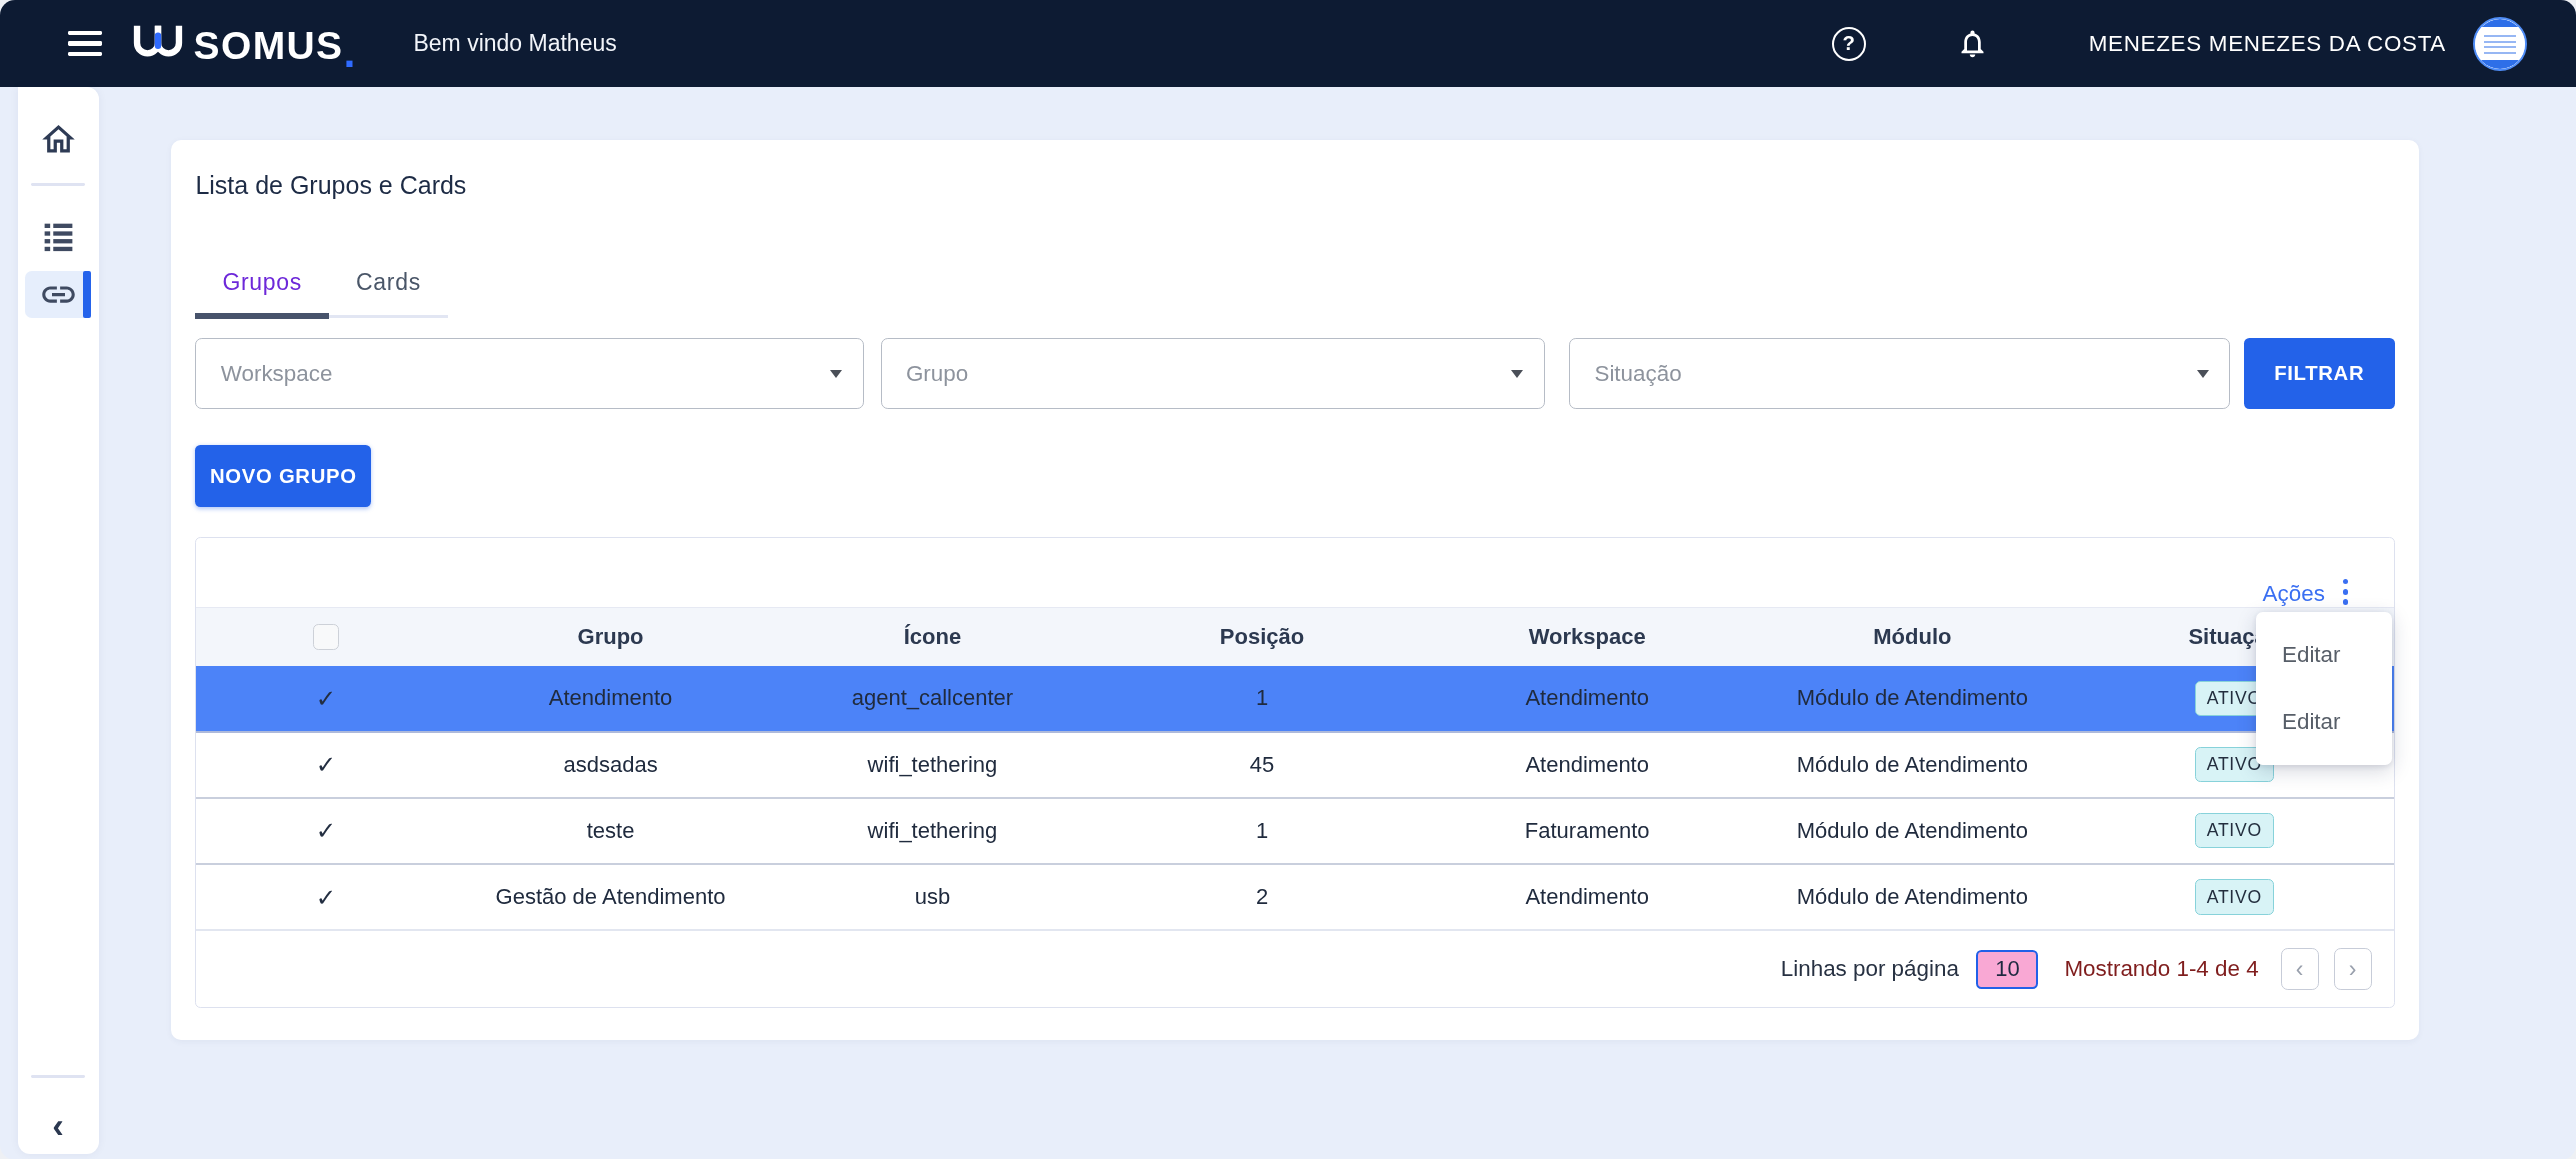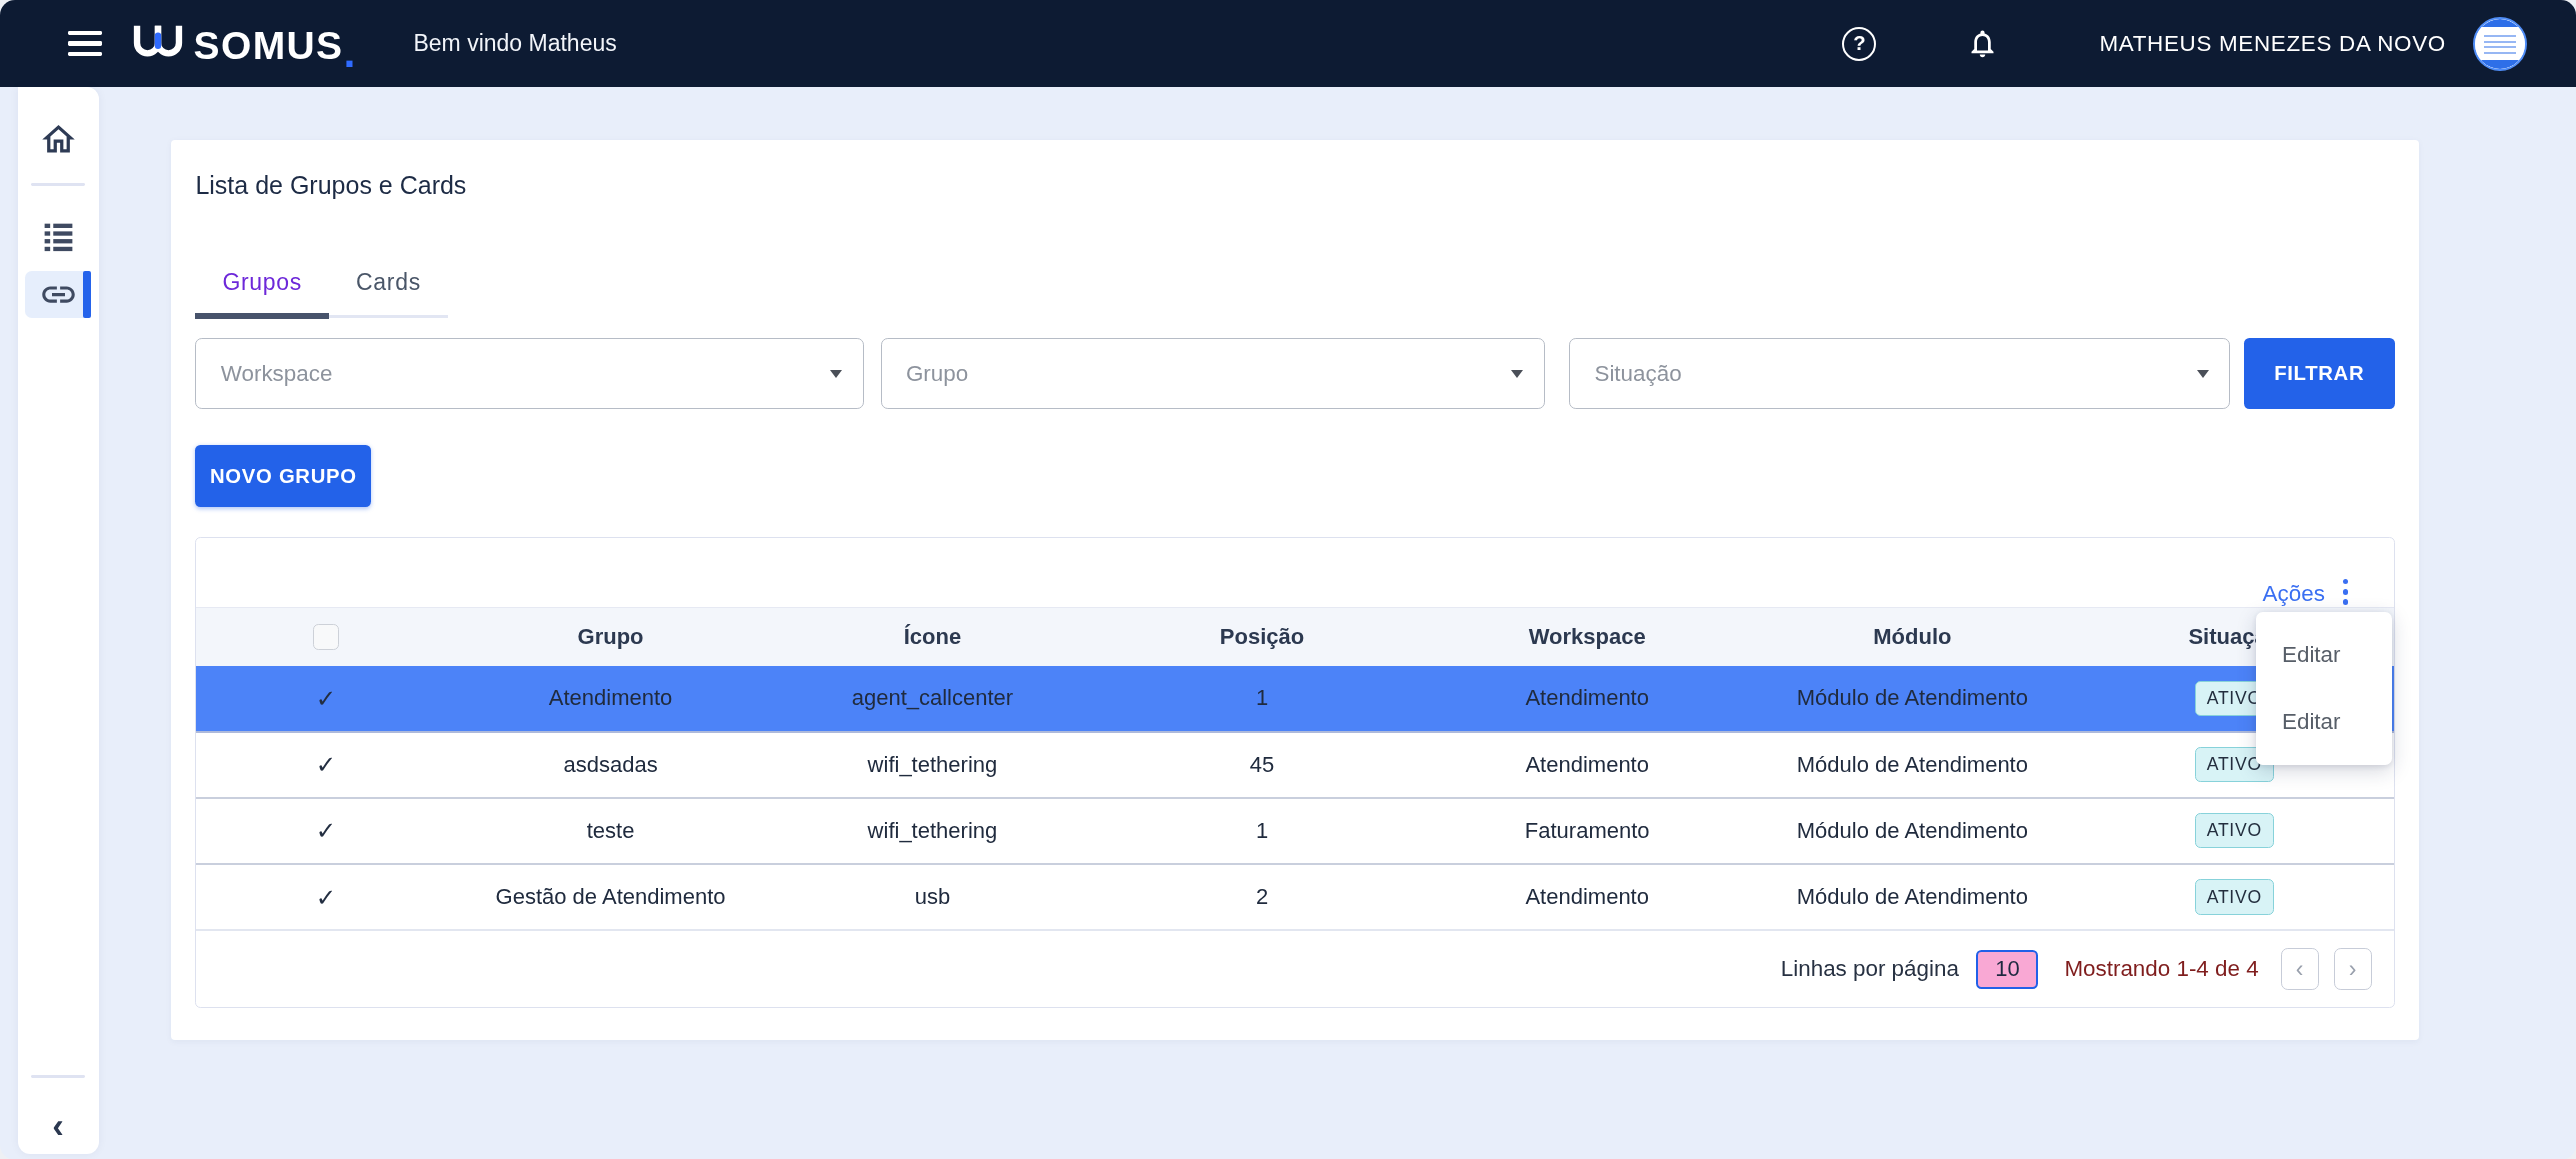--- a/index.html
+++ b/index.html
@@ -76,21 +76,21 @@
   }
   .side-bottom-divider { position: absolute; bottom: 76px; left: 13.6px; right: 13.6px; height: 2.7px; background: #dfe3f2; border-radius: 1.4px; }
   .side-collapse {
     position: absolute; bottom: 12.2px; left: 0; right: 0; text-align: center;
     font-size: 35px; color: #2b3850; font-weight: 700; cursor: pointer; line-height: 1;
   }
 
   
   .card {
     position: absolute; left: 171px; top: 140px; width: 2248px; height: 900px;
-    background: #ffffff; border-radius: 4px;
+    background: #ffffff; border-radius: 10px;
     box-shadow: 0 1.4px 6.8px rgba(30,50,100,0.05);
     padding: 0 24.4px;
   }
   .page-title { padding-top: 31px; font-size: 25px; color: #1d2b45; font-weight: 500; }
 
   .tabs { margin-top: 69px; display: flex; width: fit-content; }
   .tab {
     position: relative; padding: 0 27px 22px 27px;
     font-size: 23px; color: #4a5668; letter-spacing: 0.7px; cursor: pointer;
   }
@@ -198,21 +198,21 @@
       <span class="logo-dot">.</span>
     </div>
     <div class="welcome">Bem vindo Matheus</div>
     <div class="topbar-spacer"></div>
     <div class="help-icon">?</div>
     <div class="bell-icon">
       <svg viewBox="0 0 24 24" fill="#ffffff">
         <path d="M12 22c1.1 0 2-.9 2-2h-4c0 1.1.9 2 2 2zm6-6v-5c0-3.07-1.63-5.64-4.5-6.32V4c0-.83-.67-1.5-1.5-1.5s-1.5.67-1.5 1.5v.68C7.64 5.36 6 7.92 6 11v5l-2 2v1h16v-1l-2-2zm-2 1H8v-6c0-2.48 1.51-4.5 4-4.5s4 2.02 4 4.5v6z"></path>
       </svg>
     </div>
-    <div class="username">MATHEUS MENEZES DA NOVO</div>
+    <div class="username">MENEZES MENEZES DA COSTA</div>
     <div class="avatar">
       <div class="avatar-img"></div>
       <div class="avatar-lines"></div>
     </div>
   </div>
 
   <div class="sidebar">
     <div class="side-icon side-home">
       <svg width="39" height="39" viewBox="0 0 24 24" fill="#2e3b55">
         <path d="M12 5.69l5 4.5V18h-2v-6H9v6H7v-7.81l5-4.5M12 3L2 12h3v8h6v-6h2v6h6v-8h3L12 3z"></path>

